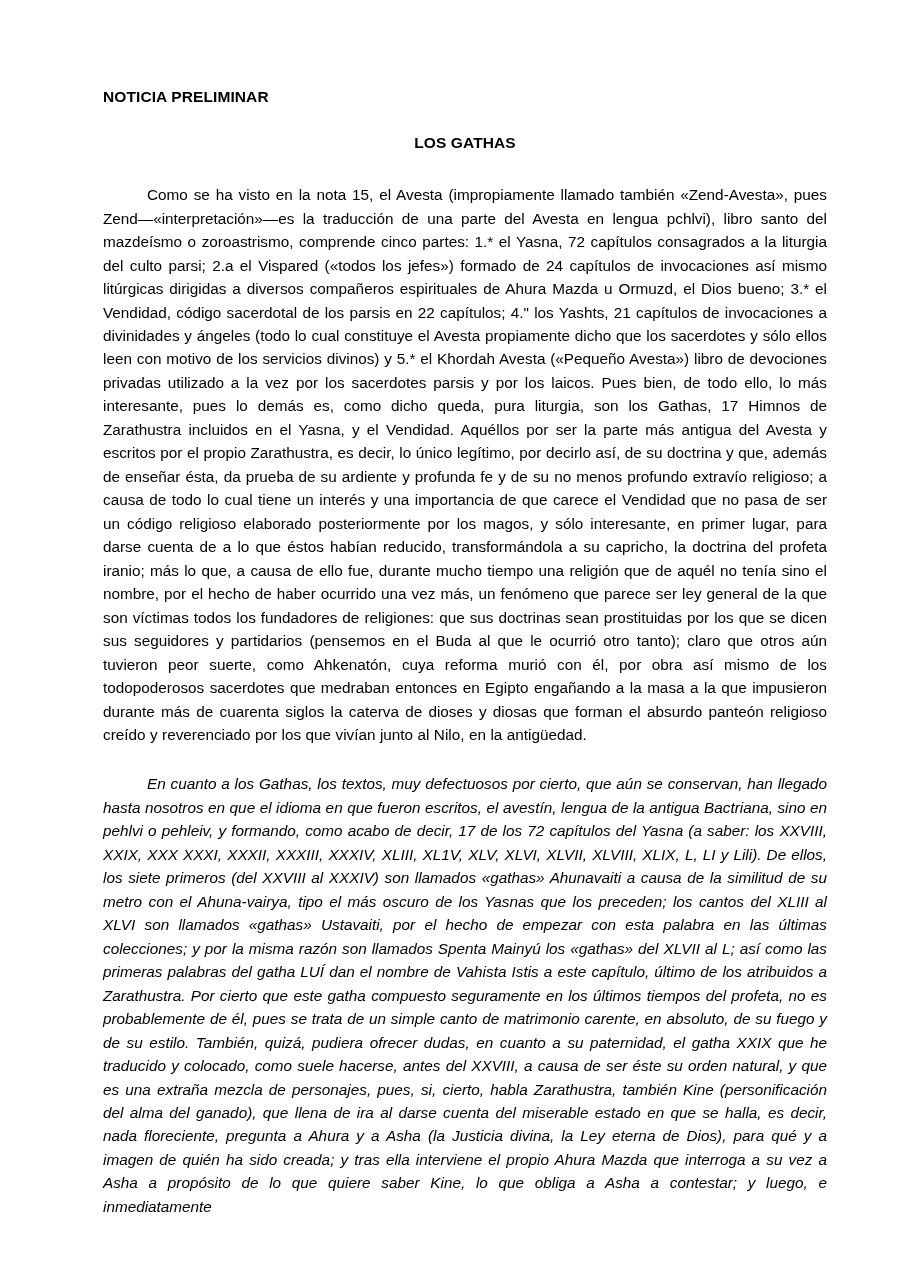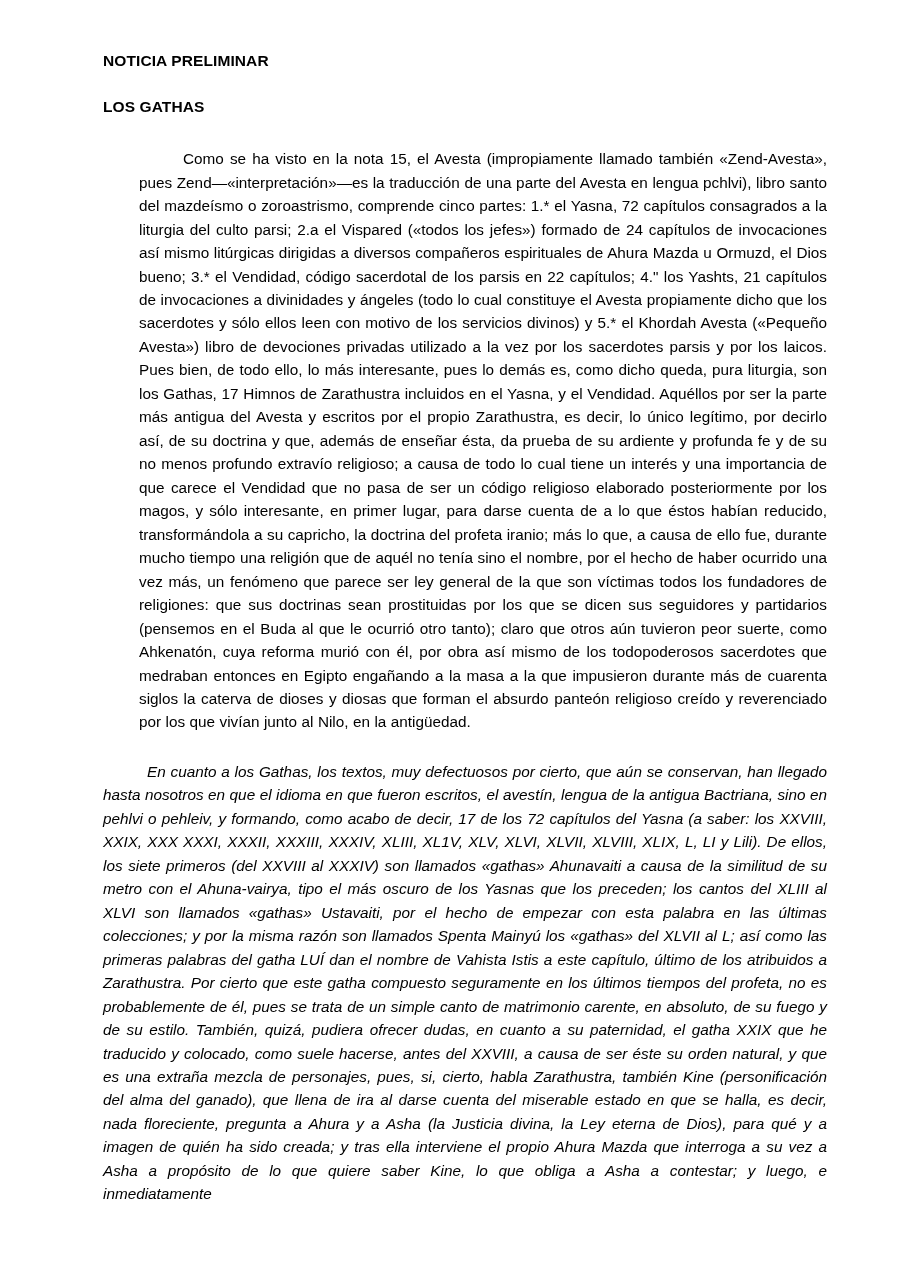--- a/index.html
+++ b/index.html
@@ -9,47 +9,47 @@
   }
   body {
     font-family: "Liberation Sans", sans-serif;
     color: #000000;
   }
   .page {
     width: 905px;
     height: 1280px;
     background: #ffffff;
     box-sizing: border-box;
-    padding: 42px 78px 0 103px;
+    padding: 78px 78px 0 103px;
     position: relative;
     overflow: hidden;
   }
   .heading {
     font-size: 15.5px;
     font-weight: bold;
     letter-spacing: 0.1px;
     margin: 0 0 0 0;
     line-height: 1.2;
   }
   .heading.first {
     margin-top: 10px;
   }
   .heading.second {
     margin-top: 27px;
+    text-align: center;
   }
   .para {
     font-size: 15.3px;
     line-height: 1.535;
     text-align: justify;
     margin: 0;
     word-spacing: 0.2px;
   }
   .para.p1 {
     margin-top: 31px;
-    margin-left: 36px;
   }
   .para.p2 {
     margin-top: 26px;
     font-style: italic;
   }
   .indent {
     display: inline-block;
     width: 44px;
   }
 </style>

